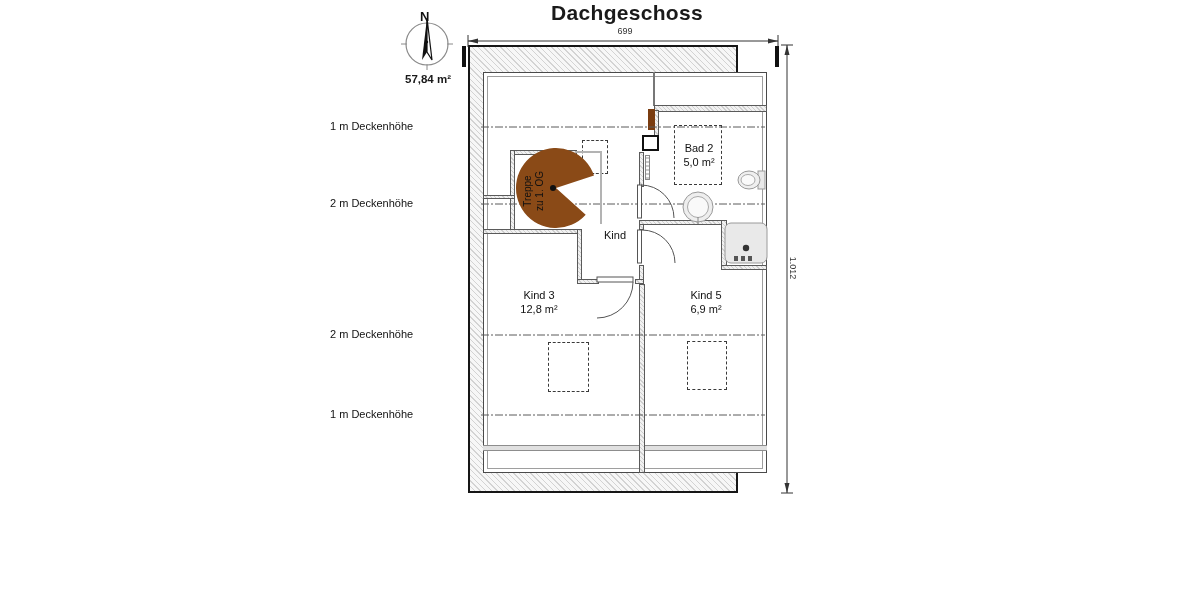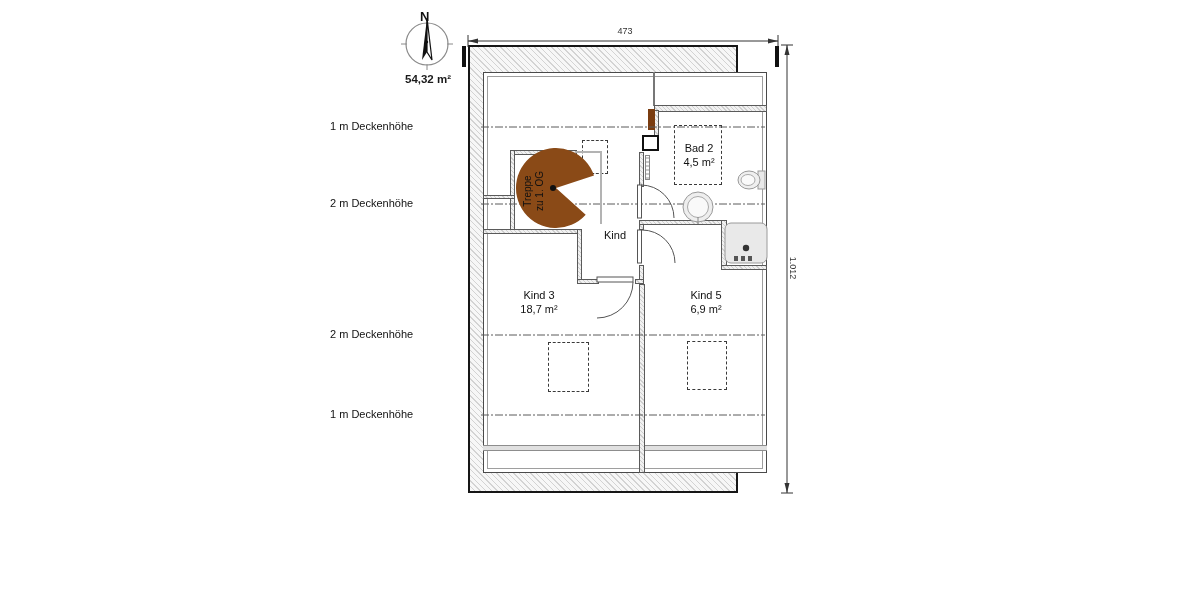--- a/index.html
+++ b/index.html
@@ -28,30 +28,31 @@
   #radiator{left:175px;top:108px;width:5px;height:25px;box-sizing:border-box;border:1px solid #888;
             background:repeating-linear-gradient(0deg,#c9c9c9 0 2px,#fdfdfd 2px 4px);}
   #overlay{left:0;top:0;pointer-events:none;}
   svg text{font-family:"Liberation Sans",sans-serif;}
 </style>
 </head>
 <body>
 
 <div id="stage">
 
+  <div id="title" class="txt">Dachgeschoss</div>
 
   <div class="txt ceil-label" style="top:120px;">1 m Deckenhöhe</div>
   <div class="txt ceil-label" style="top:197px;">2 m Deckenhöhe</div>
   <div class="txt ceil-label" style="top:328px;">2 m Deckenhöhe</div>
   <div class="txt ceil-label" style="top:408px;">1 m Deckenhöhe</div>
 
-  <div id="dim-top" class="txt dim-label">473</div>
+  <div id="dim-top" class="txt dim-label">699</div>
   <div id="dim-right" class="abs dim-label">1.012</div>
 
-  <div id="area-total" class="txt">54,32 m²</div>
+  <div id="area-total" class="txt">57,84 m²</div>
 
   <div id="plan" class="abs">
     <div id="interior" class="abs"></div>
     <div id="inset-outline" class="abs"></div>
 
     <div class="line-v" style="left:183px;top:25px;width:2px;height:34px;"></div>
     <div class="wall" style="left:184px;top:58px;width:113px;height:7px;"></div>
     <div class="wall" style="left:184px;top:63px;width:5px;height:26px;"></div>
     <div class="wall" style="left:169px;top:105px;width:5px;height:35px;"></div>
     <div class="wall" style="left:169px;top:173px;width:5px;height:10px;"></div>
@@ -74,28 +75,28 @@
     <div id="chimney" class="abs" style="background:#7a3c10;"></div>
     <div id="radiator" class="abs"></div>
 
     <div class="skylight" style="left:112px;top:93px;width:26px;height:34px;"></div>
     <div class="skylight" style="left:204px;top:78px;width:48px;height:60px;"></div>
     <div class="skylight" style="left:78px;top:295px;width:41px;height:50px;"></div>
     <div class="skylight" style="left:217px;top:294px;width:40px;height:49px;"></div>
 
     <div class="room-label" style="left:189px;top:94px;width:80px;">
       <div>Bad 2</div>
-      <div>4,5 m²</div>
+      <div>5,0 m²</div>
     </div>
     <div class="room-label" style="left:120px;top:181px;width:50px;">
       <div>Kind</div>
     </div>
     <div class="room-label" style="left:24px;top:241px;width:90px;">
       <div>Kind 3</div>
-      <div>18,7 m²</div>
+      <div>12,8 m²</div>
     </div>
     <div class="room-label" style="left:191px;top:241px;width:90px;">
       <div>Kind 5</div>
       <div>6,9 m²</div>
     </div>
   </div>
 
   <svg id="overlay" class="abs" width="1200" height="600" viewBox="0 0 1200 600">
 
     <g stroke="#5a5a5a" stroke-width="1" stroke-dasharray="8 2 2 2">

